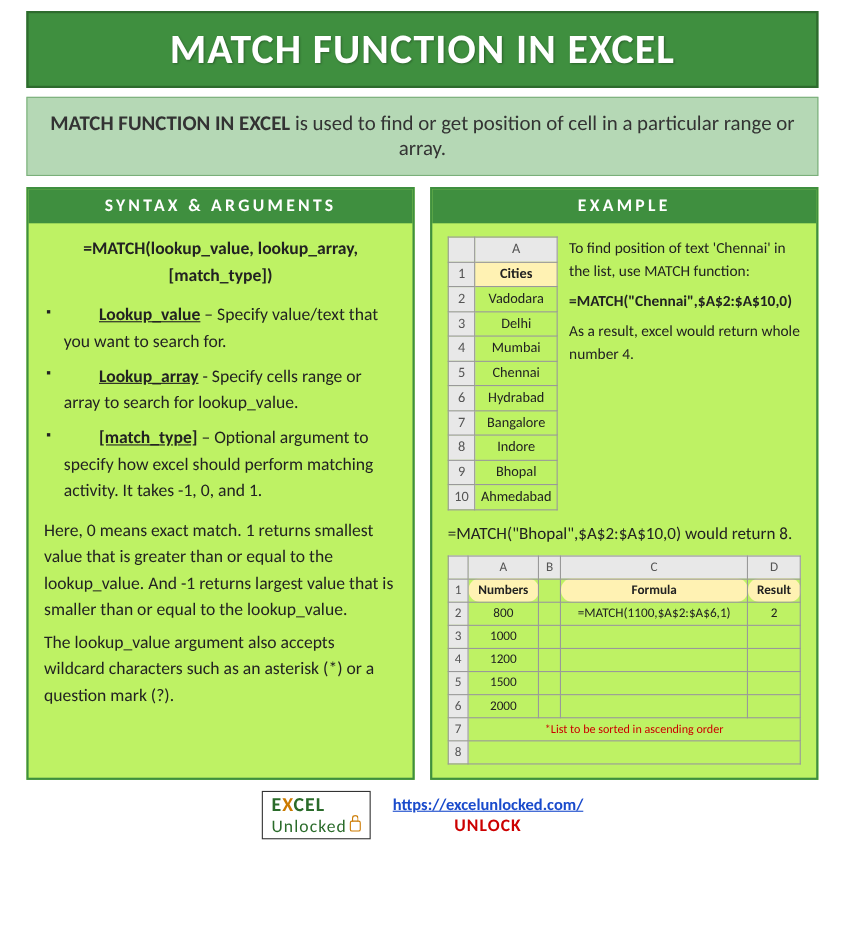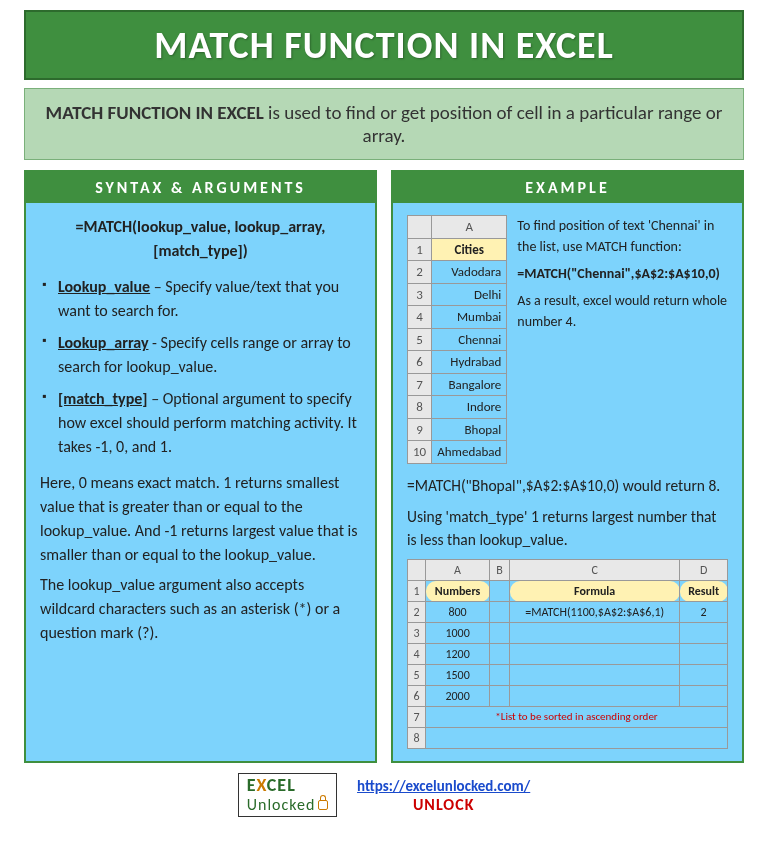--- a/index.html
+++ b/index.html
@@ -3,32 +3,32 @@
 <meta charset="utf-8">
 <style>
 * { box-sizing: border-box; margin: 0; padding: 0; }
 body { font-family: Calibri, Arial, sans-serif; background: #fff; width: 768px; color: #222; }
 .container { padding: 10px 24px; }
 .title-bar { background: #3f8f3f; border: 2px solid #2d6b2d; padding: 10px; text-align: center; }
 .title-bar h1 { color: #fff; font-size: 38px; font-weight: bold; letter-spacing: 1px; text-shadow: 1px 1px 2px rgba(0,0,0,0.3); }
 .desc-bar { background: #b5d8b5; border: 1px solid #7ab07a; margin-top: 8px; padding: 12px 16px; text-align: center; font-size: 19px; color: #333; }
 .desc-bar b { font-weight: bold; }
 .columns { display: flex; gap: 14px; margin-top: 10px; }
-.col { flex: 1; border: 2px solid #3f8f3f; background: #7dd3fc; }
+.col { flex: 1; border: 2px solid #3f8f3f; background: #bef264; }
 .col-head { background: #3f8f3f; color: #fff; text-align: center; padding: 6px; font-size: 16px; font-weight: bold; letter-spacing: 3px; }
 .col-body { padding: 12px 14px; font-size: 16px; line-height: 1.5; }
 .syntax-formula { font-weight: bold; text-align: center; margin-bottom: 12px; font-size: 16px; }
 ul.args { list-style: none; padding: 0; margin: 0 0 12px 0; }
 ul.args li { position: relative; padding-left: 18px; margin-bottom: 8px; }
 ul.args li::before { content: "▪"; position: absolute; left: 2px; top: 0; font-size: 12px; }
-ul.args b { text-decoration: underline; }
+ul.args b { text-decoration: underline; margin-left: 32px; }
 .para { margin-top: 6px; }
 .ex-top { display: flex; gap: 10px; margin-bottom: 10px; }
 .mini-table { border-collapse: collapse; font-size: 13px; }
-.mini-table td, .mini-table th { border: 1px solid #999; padding: 1px 5px; text-align: right; height: 18px; }
+.mini-table td, .mini-table th { border: 1px solid #999; padding: 1px 5px; text-align: center; height: 18px; }
 .mini-table .rownum { background: #e8e8e8; text-align: center; width: 18px; color: #555; }
 .mini-table .colhead { background: #e8e8e8; text-align: center; color: #555; }
 .mini-table .header-cell { background: #fff2b3; font-weight: bold; text-align: center; }
 .ex-right { flex: 1; font-size: 14px; }
 .ex-right p { margin-bottom: 6px; }
 .ex-formula { font-weight: bold; margin: 4px 0; }
 .ex-body p { margin-bottom: 8px; font-size: 15.5px; }
 .ex-table2 { border-collapse: collapse; font-size: 12px; width: 100%; margin-top: 4px; }
 .ex-table2 td, .ex-table2 th { border: 1px solid #999; padding: 1px 5px; height: 17px; text-align: center; }
 .ex-table2 .rownum { background: #e8e8e8; width: 18px; color: #555; }
@@ -126,21 +126,20 @@
           </tbody>
             </table>
           <div class="ex-right">
             <p>To find position of text 'Chennai' in the list, use MATCH function:</p>
             <p class="ex-formula">=MATCH("Chennai",$A$2:$A$10,0)</p>
             <p>As a result, excel would return whole number 4.</p>
           </div>
         </div>
         <div class="ex-body">
           <p>=MATCH("Bhopal",$A$2:$A$10,0) would return 8.</p>
-          <p>Using 'match_type' 1 returns largest number that is less than lookup_value.</p>
           <table class="ex-table2">
             <tbody>
                 <tr>
               <td class="rownum"></td>
               <td class="colhead">A</td>
               <td class="colhead">B</td>
               <td class="colhead">C</td>
               <td class="colhead">D</td>
             </tr>
             <tr>

